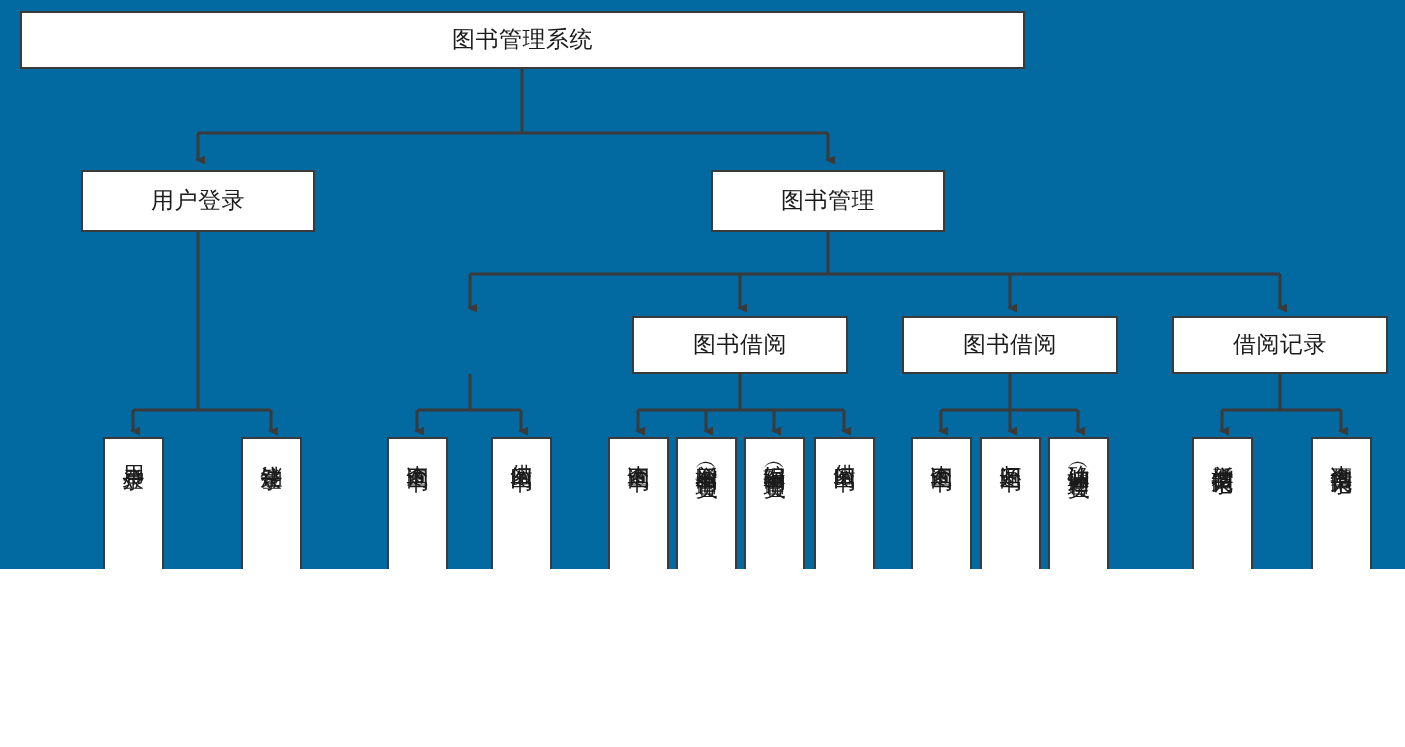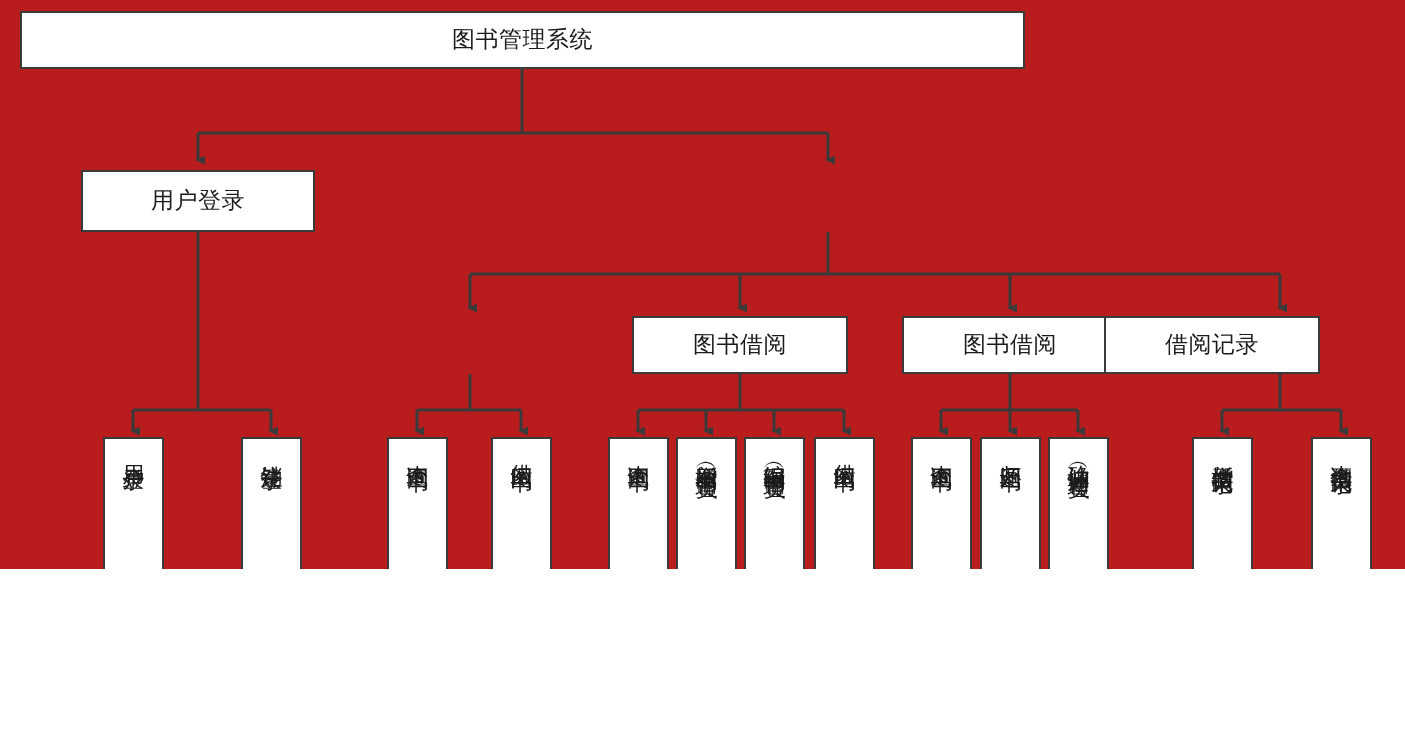--- a/index.html
+++ b/index.html
@@ -8,21 +8,21 @@
     padding: 0;
     background: #ffffff;
   }
   body {
     font-family: "DejaVu Sans", "Liberation Sans", sans-serif;
   }
   #canvas {
     position: relative;
     width: 1405px;
     height: 569px;
-    background: #b91c1c;
+    background: #0369a1;
     overflow: hidden;
   }
   svg.wires {
     position: absolute;
     left: 0;
     top: 0;
     width: 1405px;
     height: 747px;
     pointer-events: none;
   }
@@ -123,28 +123,31 @@
     </g>
   </svg>
 
   <div class="node root" style="left:20px; top:11px; width:1005px; height:58px;">
     <span class="label">图书管理系统</span>
   </div>
 
   <div class="node level2" style="left:81px; top:170px; width:234px; height:62px;">
     <span class="label">用户登录</span>
   </div>
+  <div class="node level2" style="left:711px; top:170px; width:234px; height:62px;">
+    <span class="label">图书管理</span>
+  </div>
 
   <div class="node level3" style="left:632px; top:316px; width:216px; height:58px;">
     <span class="label">图书借阅</span>
   </div>
   <div class="node level3" style="left:902px; top:316px; width:216px; height:58px;">
     <span class="label">图书借阅</span>
   </div>
-  <div class="node level3" style="left:1104px; top:316px; width:216px; height:58px;">
+  <div class="node level3" style="left:1172px; top:316px; width:216px; height:58px;">
     <span class="label">借阅记录</span>
   </div>
 
   <div class="node leaf" style="left:103px; top:437px; width:61px; height:298px;">
     <span class="label">用户登录</span>
   </div>
   <div class="node leaf" style="left:241px; top:437px; width:61px; height:298px;">
     <span class="label">注销登录</span>
   </div>
 

